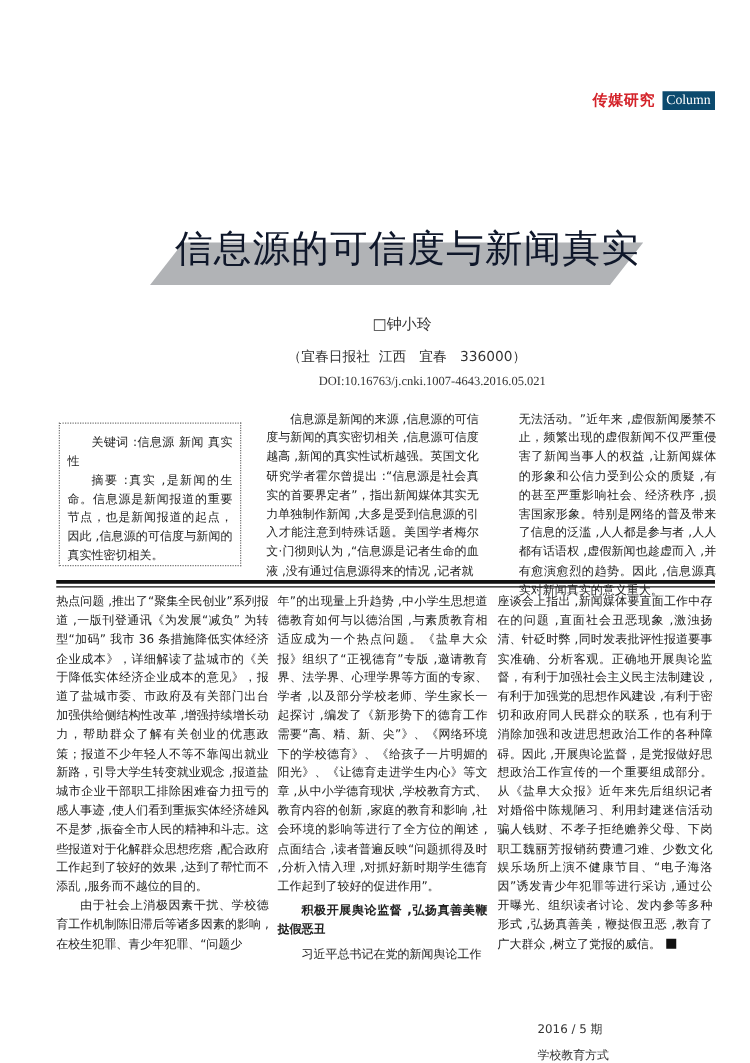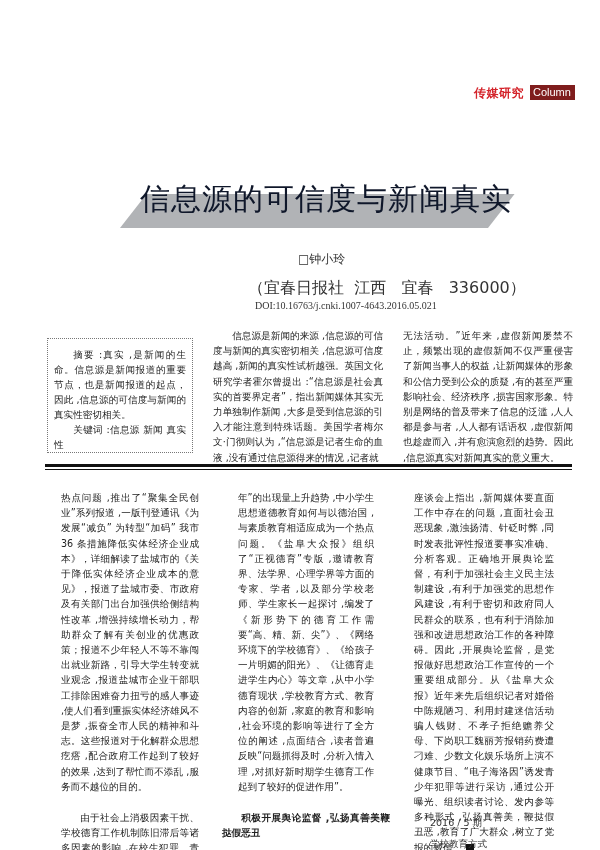--- a/index.html
+++ b/index.html
@@ -1,40 +1,40 @@
 <!DOCTYPE html>
 <html><head>
 <meta charset="utf-8">
 <style>
   html, body { margin: 0; padding: 0; background: #ffffff; }
   body { width: 600px; height: 850px; position: relative; overflow: hidden;
          font-family: "DejaVu Sans", "Liberation Sans", sans-serif; color: #222; }
-  .column-tag { position: absolute; top: 85px; left: 474px; display: flex; align-items: flex-start; gap: 6px; }
+  .column-tag { position: absolute; top: 72px; left: 474px; display: flex; align-items: center; gap: 6px; }
   .column-tag .cn { color: #d4232a; font-size: 12px; font-weight: bold; letter-spacing: 0.5px; }
-  .column-tag .en { background: #7f1d1d; color: #fff; font-size: 11px; padding: 1px 4px 1px 3px; line-height: 13px;
-                    font-family: Liberation Sans, sans-serif; }
+  .column-tag .en { background: #0c4a6e; color: #fff; font-size: 11px; padding: 1px 4px 1px 3px; line-height: 13px;
+                    font-family: Liberation Serif, serif; }
   .title-wrap { position: absolute; top: 175px; left: 110px; width: 400px; height: 56px; }
   .title-band { position: absolute; left: 10px; top: 19px; width: 368px; height: 34px; background: #b1b3b6;
                 transform: skewX(-38deg); transform-origin: left bottom; }
   .title-text { position: absolute; left: 30px; top: 4px; font-size: 30px; color: #0f172a; letter-spacing: 1px;
                 white-space: nowrap; font-family: "DejaVu Sans", sans-serif; }
   .author { position: absolute; top: 251px; left: 282px; font-size: 12px; color: #333; margin-left: 16px; }
-  .affil { position: absolute; top: 278px; left: 248px; font-size: 16px; color: #333; white-space: pre; }
+  .affil { position: absolute; top: 278px; left: 230px; font-size: 11px; color: #333; white-space: pre; }
   .doi { position: absolute; top: 300px; left: 211px; font-size: 10px; color: #333;
          font-family: "Liberation Serif", serif; margin-left: 44px; }
   .abstract-box { position: absolute; top: 338px; left: 47px; width: 146px; height: 115px;
                   border: 1px dotted #777; padding: 8px 6px 4px 6px; box-sizing: border-box; }
   .abstract-box p { margin: 0; font-size: 9.6px; line-height: 15px; text-indent: 2em; color: #222; text-align: justify; }
   .upper-col { position: absolute; top: 328px; font-size: 9.6px; line-height: 15.2px; color: #222; text-align: justify; }
   .upper-col p { margin: 0; text-indent: 2em; }
-  .upper-col p.noind { text-indent: 0; }
+  .upper-col p.noind { text-indent: 0; margin-left: 12px; }
   .rule-thick { position: absolute; top: 464px; left: 45px; width: 527px; height: 3px; background: #111; }
   .rule-thin { position: absolute; top: 469px; left: 45px; width: 527px; height: 1px; background: #111; }
   .lower-col { position: absolute; top: 474px; width: 170px; font-size: 9.6px; line-height: 15.2px; color: #222; text-align: justify; }
-  .lower-col p { margin: 16px; text-indent: 2em; }
+  .lower-col p { margin: 0; text-indent: 2em; }
   .lower-col p.noind { text-indent: 0; }
   .lower-col p.subhead { font-weight: bold; margin: 4px 0 4px 0; }
   .end-mark { display: inline-block; width: 8px; height: 8px; background: #111; margin-left: 4px; vertical-align: -1px; }
   .footer { position: absolute; top: 817px; left: 430px; font-size: 9.5px; color: #333; white-space: pre; display: flex; align-items: baseline; gap: 8px; flex-direction: column; }
   .footer .page { font-size: 20px; color: #222; }
 </style>
 </head>
 <body>
 
 <div class="column-tag">
@@ -45,22 +45,22 @@
 <div class="title-wrap">
   <div class="title-band"></div>
   <div class="title-text">信息源的可信度与新闻真实</div>
 </div>
 
 <div class="author">□钟小玲</div>
 <div class="affil">（宜春日报社  江西   宜春   336000）</div>
 <div class="doi">DOI:10.16763/j.cnki.1007-4643.2016.05.021</div>
 
 <div class="abstract-box">
+  <p>关键词 :信息源   新闻   真实性</p>
   <p>摘要 :真实 ,是新闻的生命。信息源是新闻报道的重要节点，也是新闻报道的起点，因此 ,信息源的可信度与新闻的真实性密切相关。</p>
-  <p>关键词 :信息源   新闻   真实性</p>
 </div>
 
 <div class="upper-col" style="left:213px; width:170px;">
   <p>信息源是新闻的来源 ,信息源的可信度与新闻的真实密切相关 ,信息源可信度越高 ,新闻的真实性试析越强。英国文化研究学者霍尔曾提出 :“信息源是社会真实的首要界定者”，指出新闻媒体其实无力单独制作新闻 ,大多是受到信息源的引入才能注意到特殊话题。美国学者梅尔文·门彻则认为 ,“信息源是记者生命的血液 ,没有通过信息源得来的情况 ,记者就</p>
 </div>
 <div class="upper-col" style="left:403px; width:170px;">
   <p class="noind">无法活动。”近年来 ,虚假新闻屡禁不止，频繁出现的虚假新闻不仅严重侵害了新闻当事人的权益 ,让新闻媒体的形象和公信力受到公众的质疑 ,有的甚至严重影响社会、经济秩序 ,损害国家形象。特别是网络的普及带来了信息的泛滥 ,人人都是参与者 ,人人都有话语权 ,虚假新闻也趁虚而入 ,并有愈演愈烈的趋势。因此 ,信息源真实对新闻真实的意义重大。</p>
 </div>
 
 <div class="rule-thick"></div>

